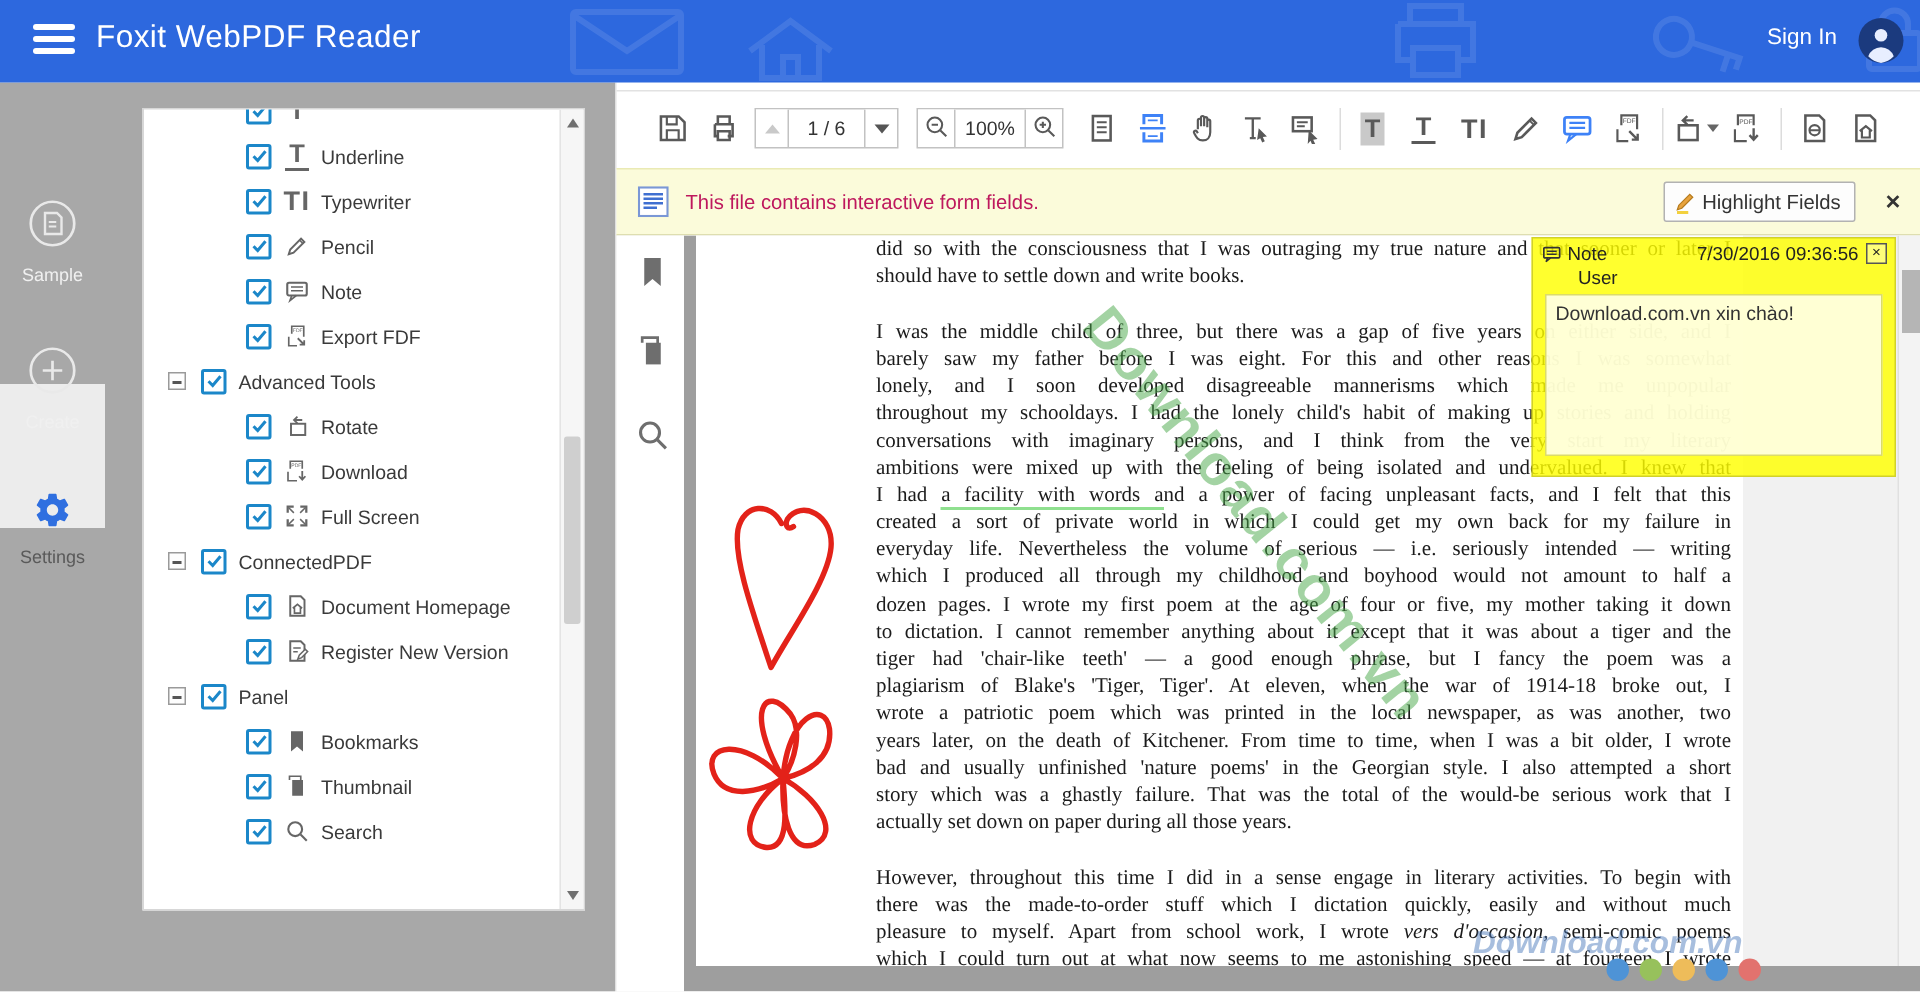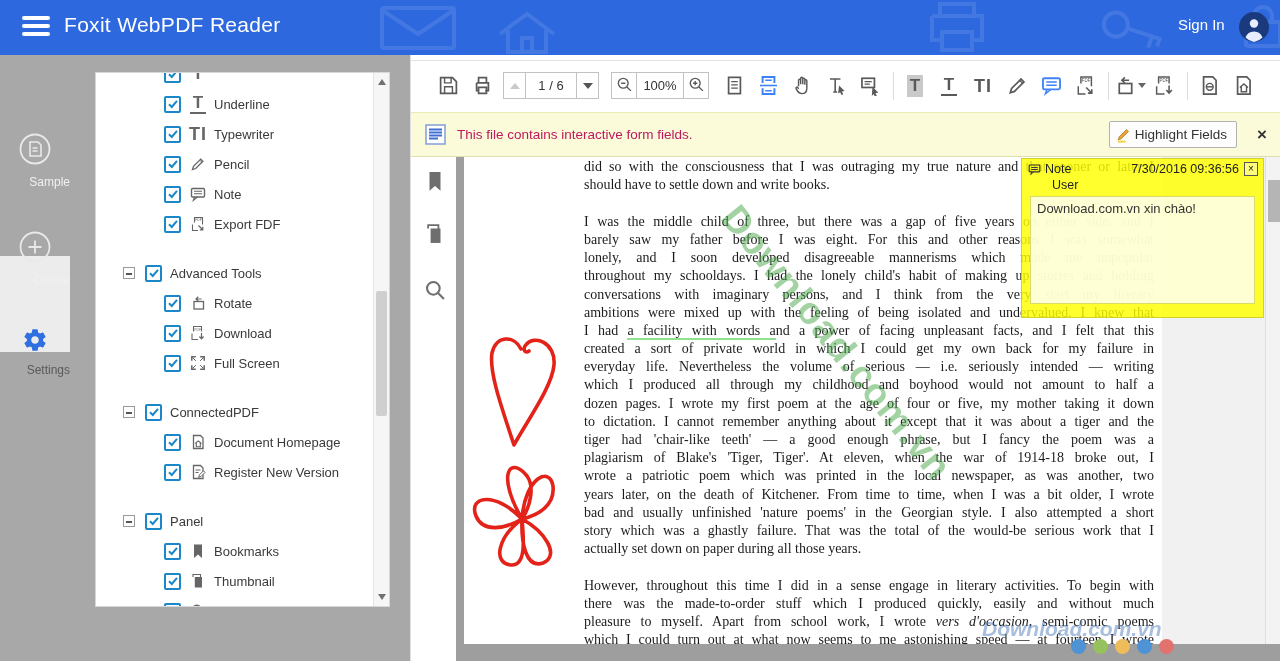--- a/index.html
+++ b/index.html
@@ -15,33 +15,33 @@
   .signin { position:absolute; left:1178px; top:16px; color:#fff; font-size:15px; cursor:pointer; }
   .avatar { position:absolute; left:1238px; top:11px; width:32px; height:32px; }
   .ghost { position:absolute; opacity:.10; }
   .ghost svg { stroke:#fff; fill:none; stroke-width:2; }
 
   
   .sidebar { position:absolute; left:0; top:55px; width:70px; height:606px; background:#a8a8a8; z-index:20; }
   .backdrop { position:absolute; left:70px; top:55px; width:340px; height:606px; background:#a8a8a8; z-index:10; }
   .side-item { position:absolute; left:0; width:70px; text-align:center; cursor:pointer; }
   .side-item .sicon { display:inline-block; }
-  .side-item .slabel { display:block; font-size:12px; margin-top:6px;text-align:right; }
+  .side-item .slabel { display:block; font-size:12px; margin-top:6px; }
   .side-item.dim .slabel { color:#f0f0f0; }
   .side-item.dim svg { stroke:#e9e9e9; }
   .side-active-bg { position:absolute; left:0; top:201px; width:70px; height:96px; background:#ececec; }
   .side-item.active .slabel { color:#5a5a5a; }
 
   
   .panel { position:absolute; left:95px; top:72px; width:295px; height:535px; background:#fff; border:1px solid #d7d7d7; z-index:15; overflow:hidden; }
   .tree { position:absolute; left:0; top:0; width:276px; height:535px; overflow:hidden; }
   .tree-row { height:30px; display:flex; align-items:center; font-size:13px; color:#3a3a3a; white-space:nowrap; }
   .tree-row.partial { margin-top:-14px; }
   .tree-row.leaf { padding-left:68px; }
-  .tree-row.grp { padding-left:27px;margin-top:19px; }
+  .tree-row.grp { padding-left:16px; }
   .expander { width:12px; height:12px; border:1px solid #9a9a9a; background:#fdfdfd; margin-right:10px; position:relative; flex:0 0 12px; cursor:pointer; }
   .expander::after { content:""; position:absolute; left:2px; top:5px; width:6px; height:2px; background:#555; }
   .cbx { width:17px; height:17px; border:2px solid var(--cbx,#1b87c9); border-radius:2px; background:#fff; margin-right:8px; flex:0 0 17px; display:flex; align-items:center; justify-content:center; cursor:pointer; }
   .cbx svg { width:12px; height:12px; }
   .ticon { width:18px; height:18px; margin-right:7px; display:inline-flex; align-items:center; justify-content:center; color:#666; flex:0 0 18px; }
   .ticon svg { width:16px; height:16px; }
   .pscroll { position:absolute; right:0; top:0; width:16px; height:533px; background:#f6f6f6; border-left:1px solid #e4e4e4; }
   .pscroll .arr { position:absolute; left:4px; width:0; height:0; border-left:4px solid transparent; border-right:4px solid transparent; }
   .pscroll .arr.up { top:6px; border-bottom:6px solid #707070; }
   .pscroll .arr.down { bottom:6px; border-top:6px solid #707070; }
@@ -644,21 +644,21 @@
             <div class="docline"><span>to dictation. I cannot remember anything about it except that it was about a tiger and the</span></div>
             <div class="docline"><span>tiger had 'chair-like teeth' — a good enough phrase, but I fancy the poem was a</span></div>
             <div class="docline"><span>plagiarism of Blake's 'Tiger, Tiger'. At eleven, when the war of 1914-18 broke out, I</span></div>
             <div class="docline"><span>wrote a patriotic poem which was printed in the local newspaper, as was another, two</span></div>
             <div class="docline"><span>years later, on the death of Kitchener. From time to time, when I was a bit older, I wrote</span></div>
             <div class="docline"><span>bad and usually unfinished 'nature poems' in the Georgian style. I also attempted a short</span></div>
             <div class="docline"><span>story which was a ghastly failure. That was the total of the would-be serious work that I</span></div>
             <div class="docline pend"><span>actually set down on paper during all those years.</span></div>
             <div class="docline blank"></div>
             <div class="docline"><span>However, throughout this time I did in a sense engage in literary activities. To begin with</span></div>
-            <div class="docline"><span>there was the made-to-order stuff which I produced quickly, easily and without much</span></div>
+            <div class="docline"><span>there was the made-to-order stuff which I dictation quickly, easily and without much</span></div>
             <div class="docline"><span>pleasure to myself. Apart from school work, I wrote </span><span class="seg-i">vers d'occasion</span><span>, semi-comic poems</span></div>
             <div class="docline"><span>which I could turn out at what now seems to me astonishing speed — at fourteen I wrote</span></div>
           </div>
 
         <div class="wm-diag">Download.com.vn</div>
         <div class="wm-foot">Download.com.vn</div>
 
         <svg class="ink-svg" viewBox="0 0 120 250">
           <path d="M57,22 C50,8 32,8 28,26 C25,44 36,76 50,118 C63,94 88,60 90,38 C92,16 70,6 61,19 C59,23 61,27 65,24"></path>
           <path d="M58,192 C32,147 46,128 63,149 C71,160 66,180 58,192 C61,150 86,139 89,159 C91,178 75,188 58,192 C31,164 4,169 12,189 C19,206 41,202 58,192 C34,210 28,236 47,238 C62,239 60,214 58,192 C80,204 97,228 79,236 C62,242 57,216 58,192"></path>

